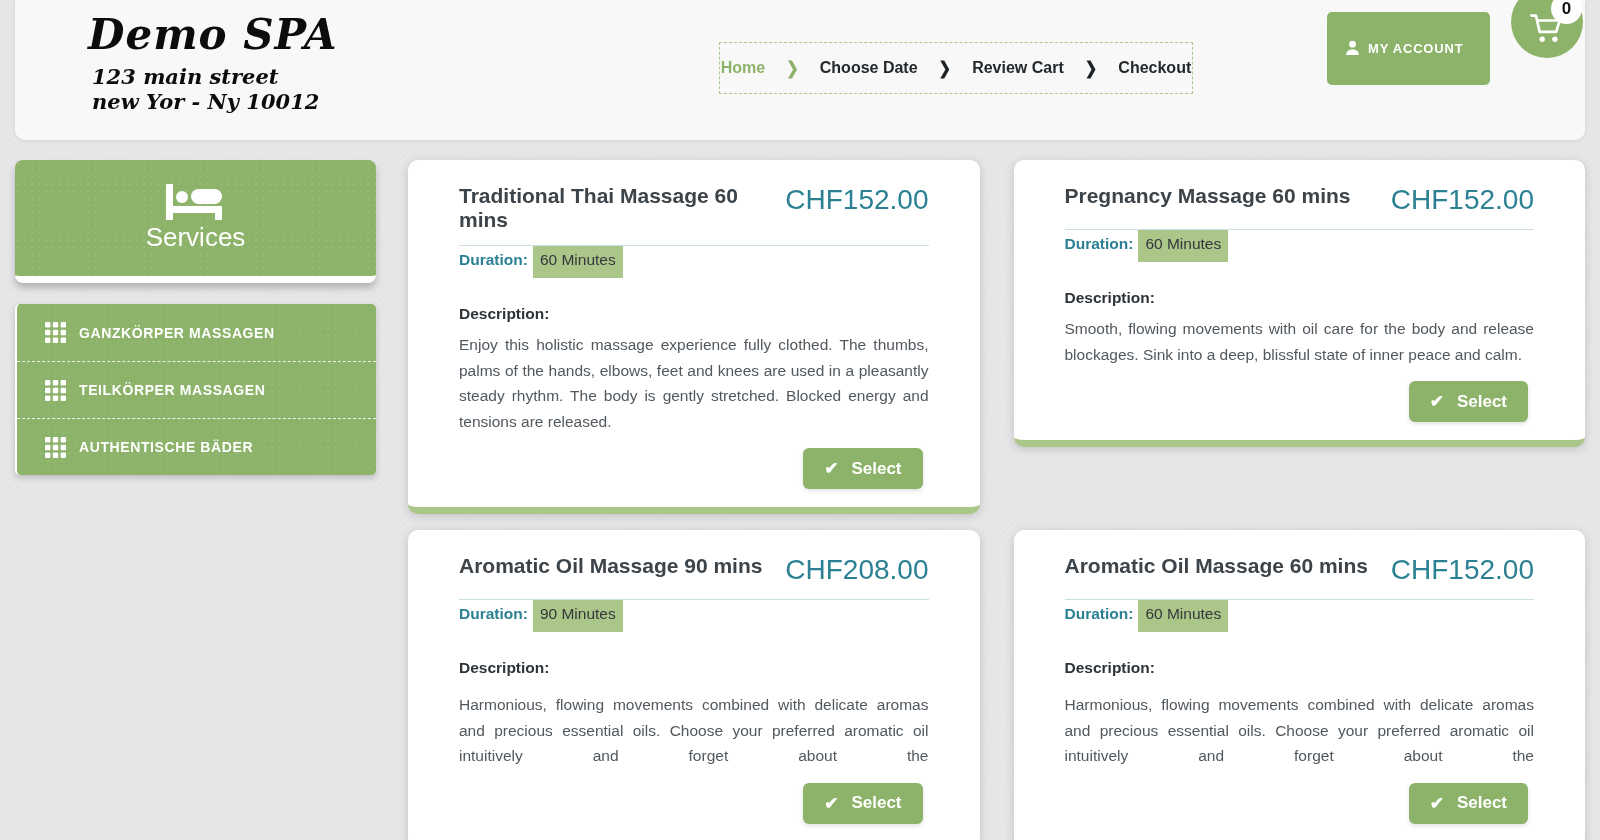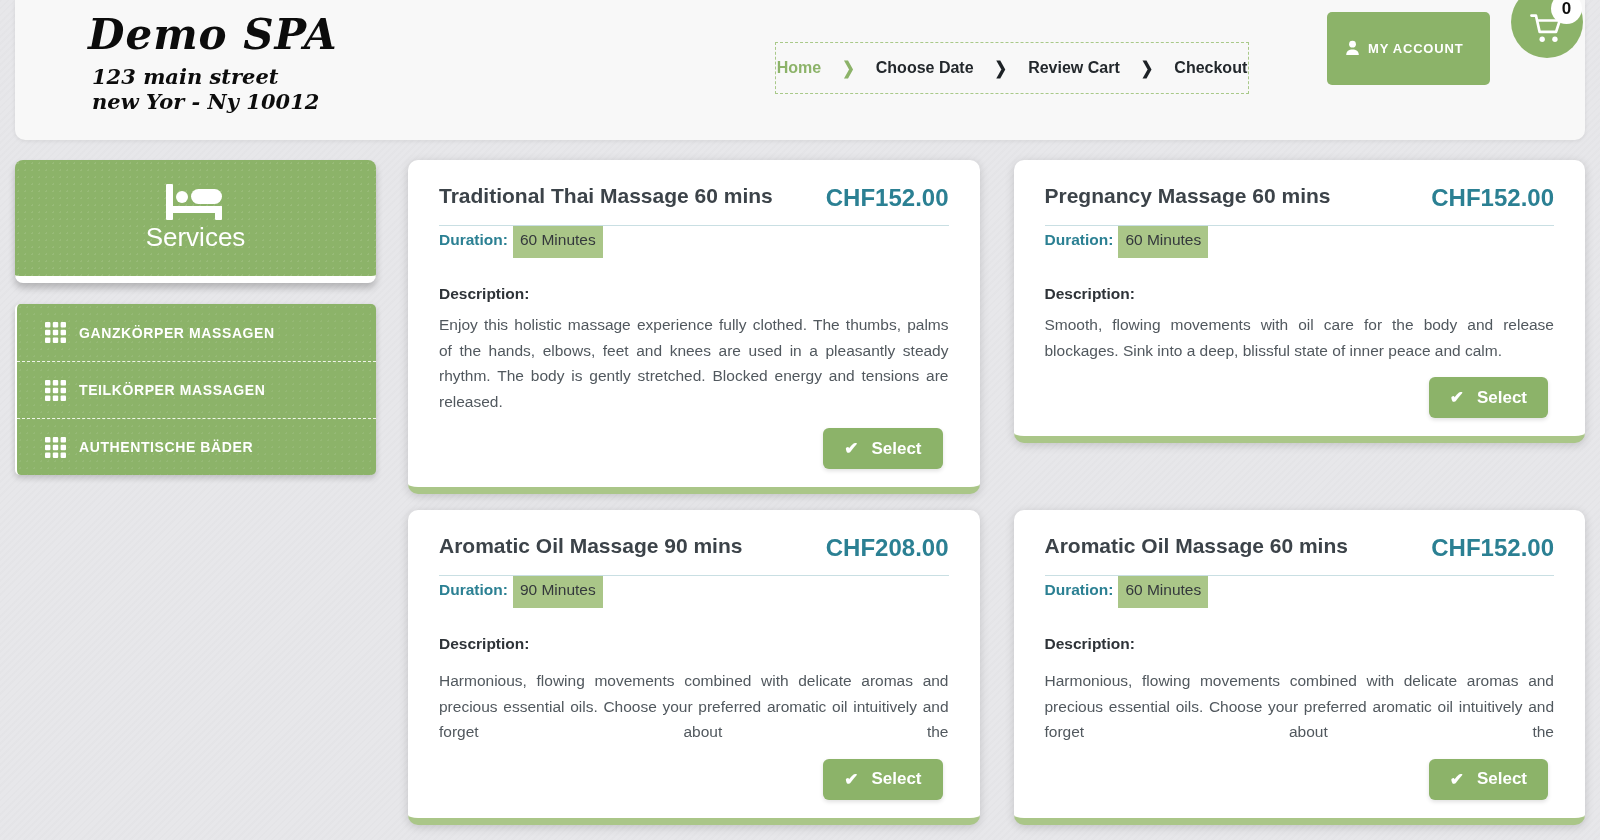--- a/index.html
+++ b/index.html
@@ -22,21 +22,21 @@
   .logo{position:absolute;left:73px;top:12px;color:#0c0c0c;}
   .logo-title{
     font-family:"DejaVu Serif", serif;font-style:italic;font-weight:bold;
     font-size:42px;line-height:1.1;letter-spacing:1px;
   }
   .logo-address{
     font-family:"DejaVu Serif", serif;font-style:italic;font-weight:bold;
     font-size:21px;line-height:1.2;margin-top:6px;margin-left:4px;
   }
   .breadcrumb{
-    position:absolute;left:760px;top:42px;width:474px;height:52px;
+    position:absolute;left:704px;top:42px;width:474px;height:52px;
     border:1px dashed #a9c989;display:flex;align-items:center;justify-content:center;gap:21px;
     font-size:16px;font-weight:bold;color:#23282c;
   }
   .crumb{cursor:pointer;}
   .crumb.active{color:var(--accent);}
   .chev{font-size:15px;font-weight:bold;color:#1d2226;transform:scaleY(1.15);}
   .chev.green{color:var(--accent);}
   .account-btn{
     position:absolute;right:95px;top:12px;width:163px;height:73px;
     background:var(--accent);border:none;border-radius:5px;color:#fff;
@@ -74,28 +74,28 @@
   .side-item{
     height:57px;display:flex;align-items:center;gap:13px;padding-left:28px;
     color:#fff;font-size:14px;font-weight:bold;letter-spacing:0.6px;cursor:pointer;text-align:center;
   }
   .side-item + .side-item{border-top:1px dashed rgba(255,255,255,0.85);}
   
   .main{flex:1;margin-left:32px;display:grid;grid-template-columns:1fr 1fr;
         column-gap:34px;row-gap:16px;align-items:start;}
   .card{
     background:#fff;border-radius:10px;border-bottom:7px solid var(--accent-light);
-    box-shadow:0 2px 10px rgba(0,0,0,0.16);padding:24px 31px 18px;
+    box-shadow:0 2px 10px rgba(0,0,0,0.16);padding:24px 51px 18px;
   }
   .card-head{
     display:flex;justify-content:space-between;align-items:flex-start;
     border-bottom:1px solid #c9dfe3;padding-bottom:13px;
   }
   .card-title{margin:0;font-size:21px;font-weight:bold;color:var(--title);}
-  .price{font-size:24px;font-weight:bold;color:var(--teal);white-space:nowrap;margin-left:20px;}
+  .price{font-size:28px;font-weight:normal;color:var(--teal);white-space:nowrap;margin-left:20px;}
   .duration-row{display:flex;align-items:flex-start;font-size:15.5px;}
   .dur-label{color:var(--teal);font-weight:bold;padding-top:5px;margin-right:5px;}
   .dur-value{background:var(--accent-light);color:#34383c;padding:5px 7px 9px;}
   .desc-label{margin-top:27px;font-weight:bold;font-size:15.5px;color:#2e3338;}
   .desc{margin:9px 0 0;font-size:15.5px;color:#51585e;line-height:25.5px;text-align:justify;}
   .desc.justify-last{text-align-last:justify;margin-top:15px;}
   .card-actions{text-align:right;margin-top:14px;padding-right:6px;}
   .select-btn{
     display:inline-flex;align-items:center;gap:13px;background:var(--accent);color:#fff;
     border:none;border-radius:6px;font-family:"Liberation Sans", sans-serif;

